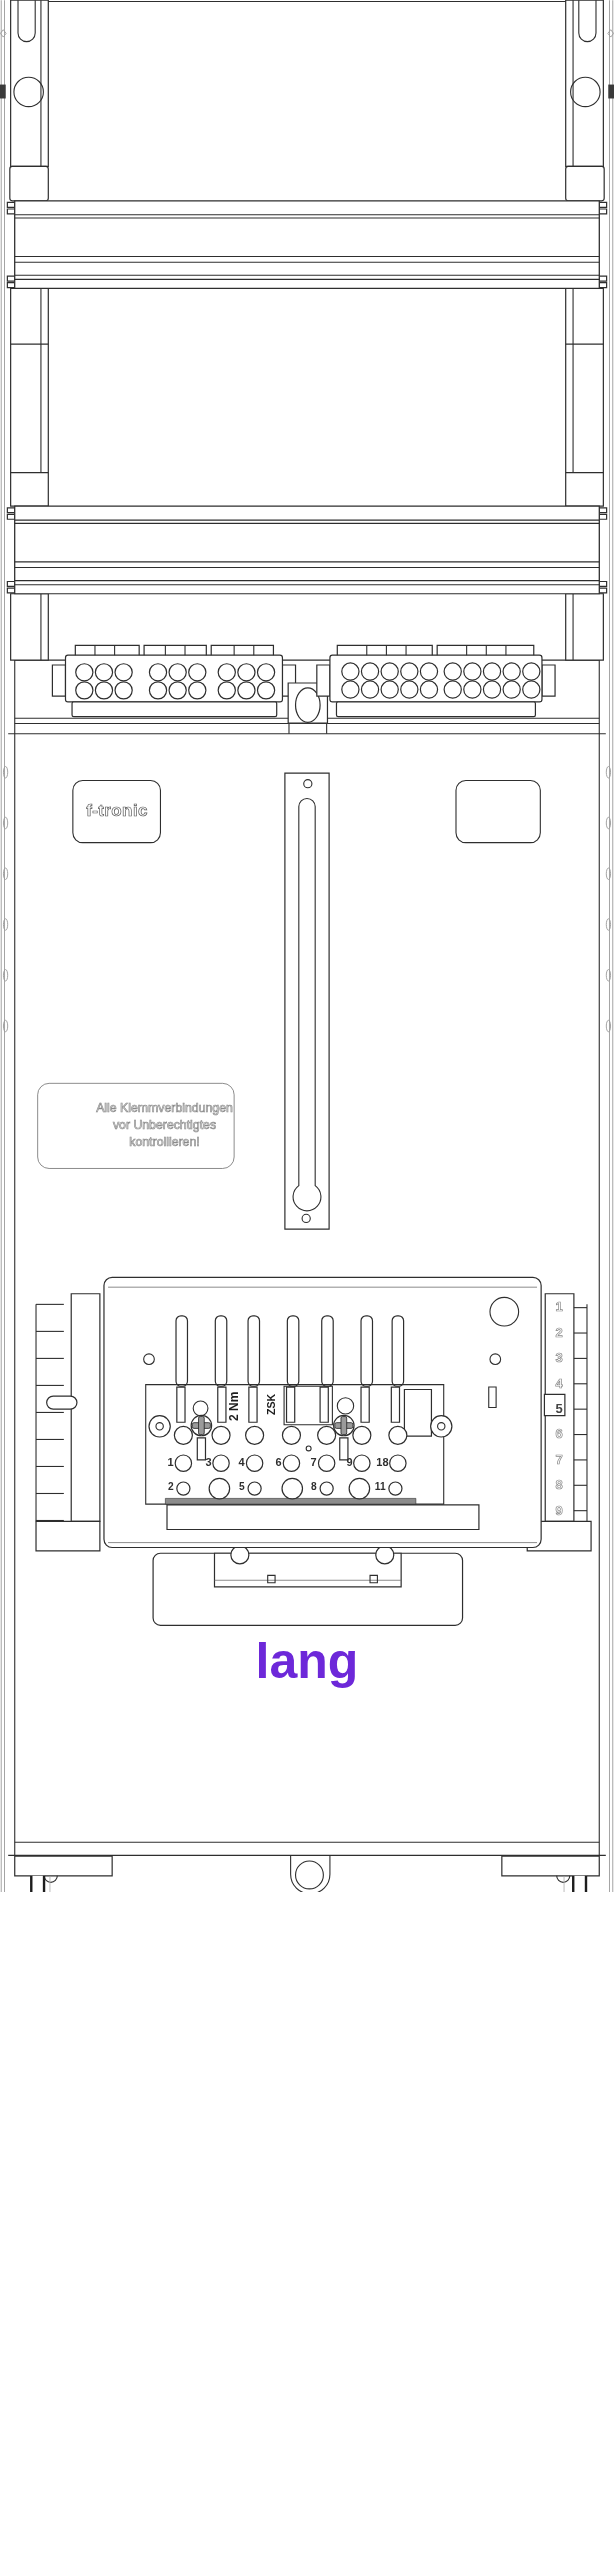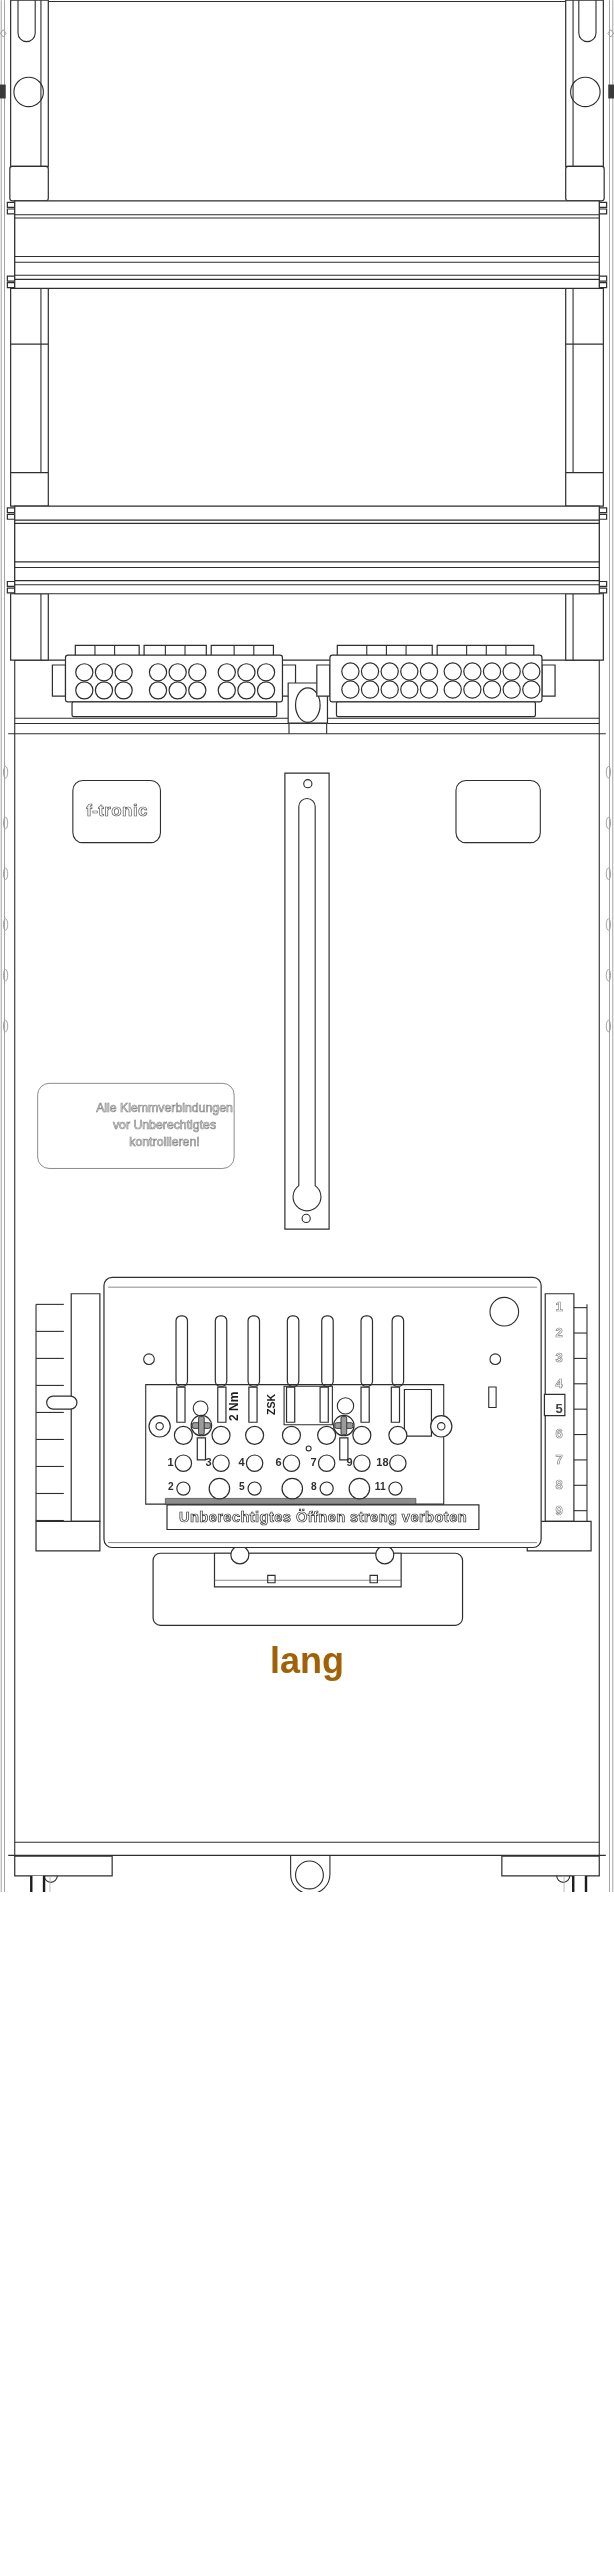--- a/index.html
+++ b/index.html
@@ -13,21 +13,21 @@
   .gray{stroke:#9a9a9a;stroke-width:0.9;fill:none;}
   .dark{fill:#3a3a3a;stroke:none;}
   .busmain{fill:var(--busbar,#c9720e);stroke:var(--busbar-edge,#42280a);stroke-width:1.2;}
   .busstub{fill:var(--busbar-stub,#a85e0c);stroke:var(--busbar-edge,#42280a);stroke-width:1.1;}
   .ovl{position:absolute;display:flex;align-items:center;justify-content:center;
        text-align:center;color:#222;}
   .outl{-webkit-text-fill-color:#fff;-webkit-text-stroke:0.7px currentColor;}
   .brand{font-size:17px;font-weight:bold;color:#5a5a5a;letter-spacing:0.4px;}
   .warn{font-size:12.3px;color:#8a8a8a;line-height:1.4;flex-direction:column;}
   .seal{font-size:14.7px;font-weight:bold;color:#2b2b2b;letter-spacing:0.4px;}
-  .size-label{font-size:36px;font-weight:bold;color:#a16207;}
+  .size-label{font-size:50px;font-weight:bold;color:#6d28d9;}
   .rot{transform:rotate(-90deg);font-weight:bold;color:#1d1d1d;}
   .tnum{position:absolute;width:24.6px;text-align:right;font-size:11px;font-weight:bold;
         color:#2f2f2f;}
   .rnum{position:absolute;width:26px;text-align:center;font-size:13px;font-weight:bold;
         color:#8a8a8a;}
 </style>
 </head>
 <body>
 
 <div class="page">
@@ -422,18 +422,17 @@
 <span class="rnum outl" style="left:546px;top:1299px;">1</span>
 <span class="rnum outl" style="left:546px;top:1325px;">2</span>
 <span class="rnum outl" style="left:546px;top:1350px;">3</span>
 <span class="rnum outl" style="left:546px;top:1376px;">4</span>
 <span class="rnum" style="left:546px;top:1401px;color:#444;">5</span>
 <span class="rnum outl" style="left:546px;top:1426px;">6</span>
 <span class="rnum outl" style="left:546px;top:1452px;">7</span>
 <span class="rnum outl" style="left:546px;top:1477px;">8</span>
 <span class="rnum outl" style="left:546px;top:1503px;">9</span>
 
-<div class="ovl seal outl" style="left:167px;top:1505px;width:312px;height:24.6px;">Unberechtigtes Öffnen streng verboten</div>
 
 <div class="ovl size-label" style="left:0;top:1634px;width:614px;height:54px;">lang</div>
 
 </div>
 
 
 </body></html>

